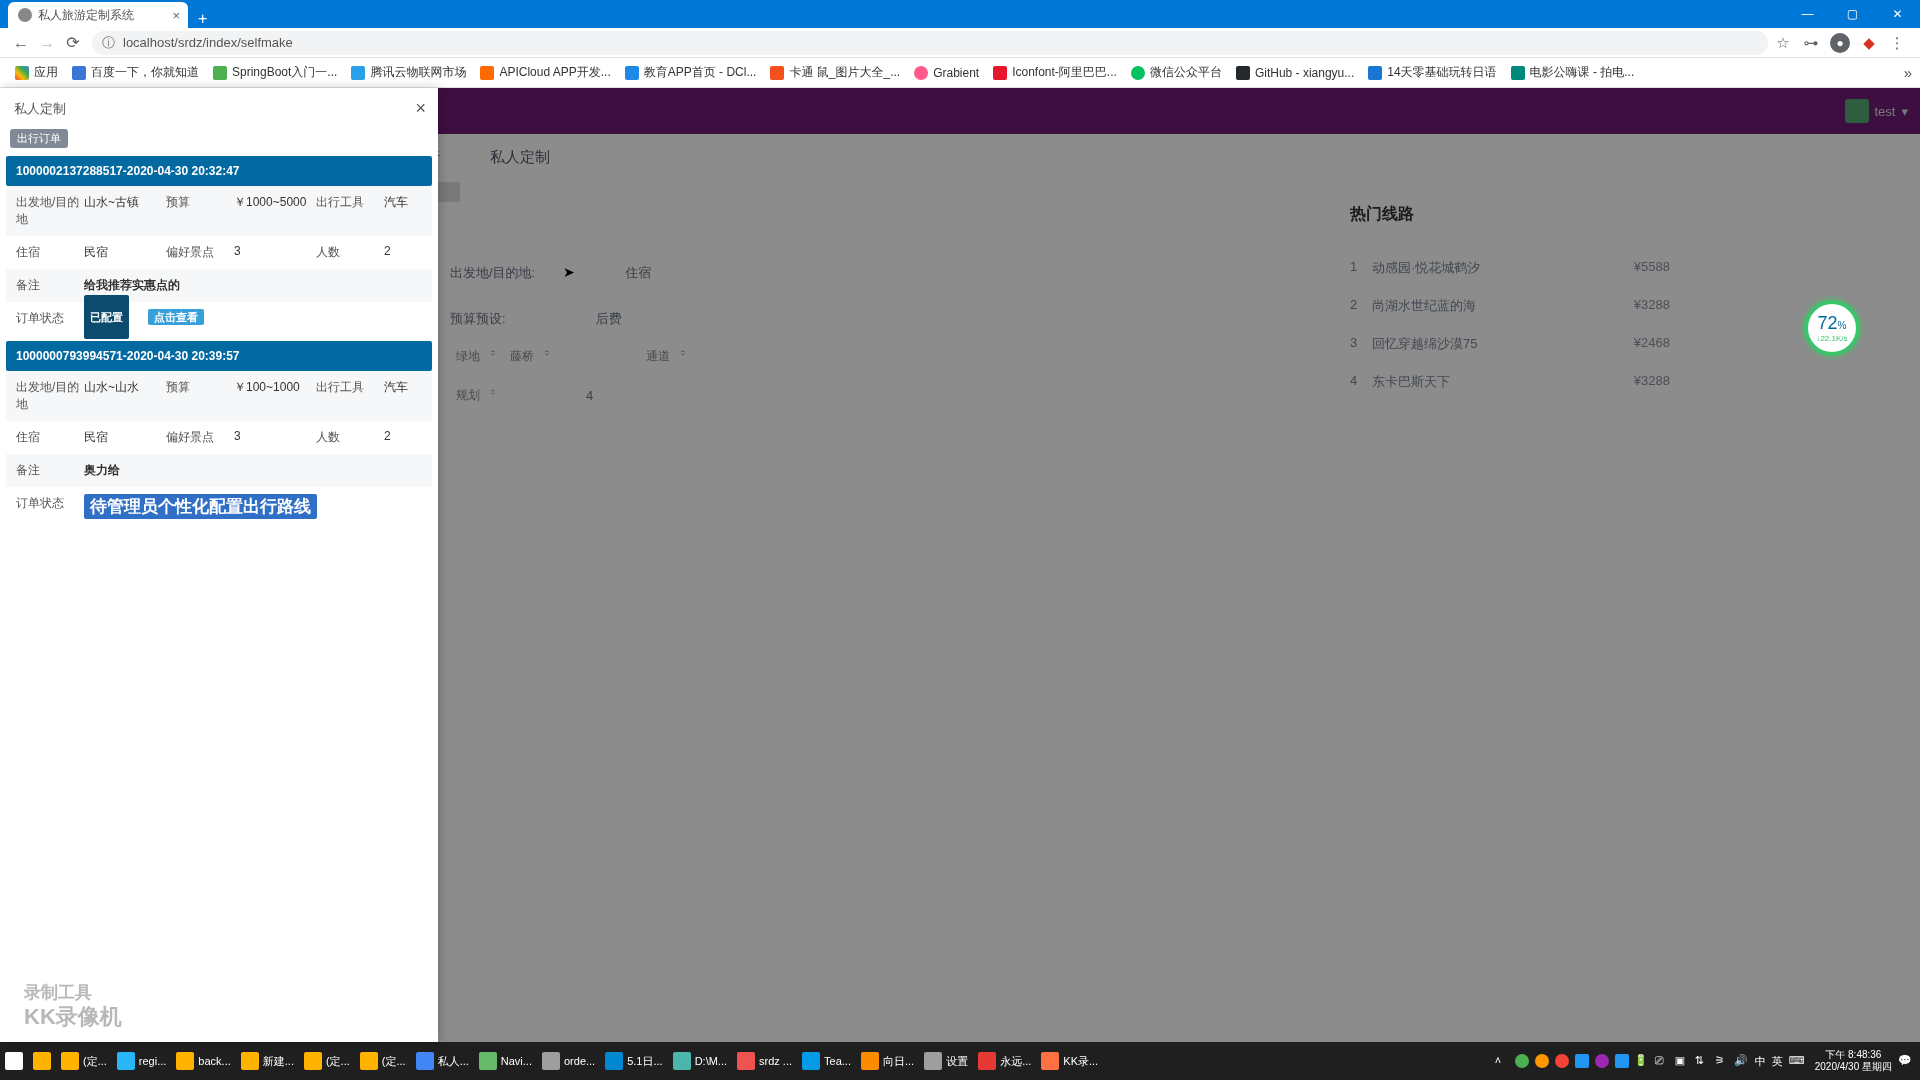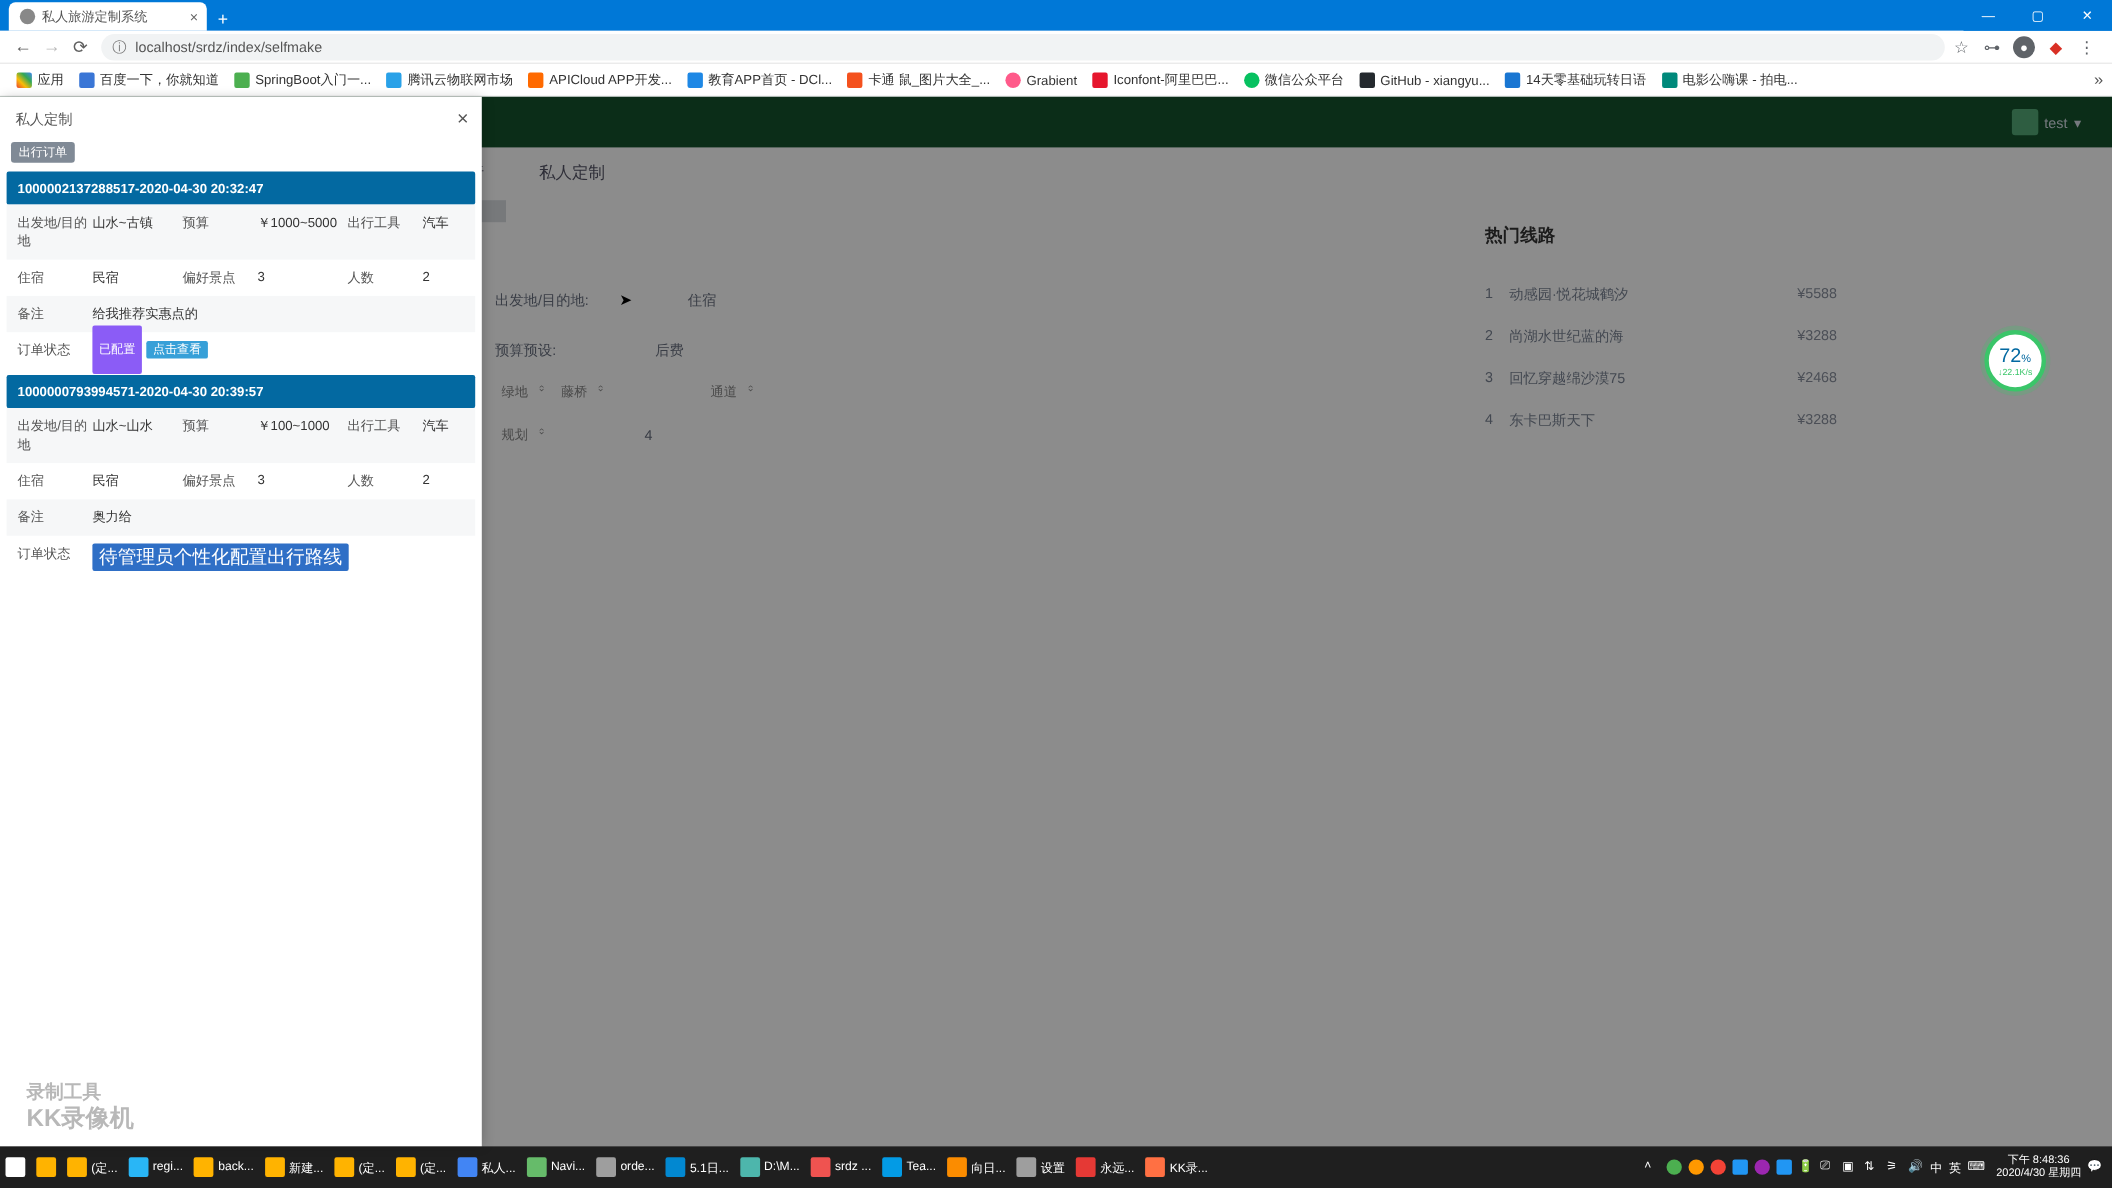--- a/index.html
+++ b/index.html
@@ -28,21 +28,21 @@
 
 
 .bookmarks { height: 30px; background: #fff; display: flex; align-items: center; padding: 0 8px; border-bottom: 1px solid #e0e0e0; font-size: 12px; color: #333; }
 .bm { display: flex; align-items: center; padding: 0 7px; height: 26px; white-space: nowrap; }
 .bm-ico { width: 14px; height: 14px; margin-right: 5px; border-radius: 2px; flex-shrink:0; }
 .bookmarks .more { margin-left:auto; font-size:15px; color:#555; }
 
 
 .page { position: absolute; top: 88px; left: 0; right: 0; bottom: 38px; background: #fff; }
 .overlay { position: absolute; inset: 0; background: rgba(0,0,0,0.45); }
-.page-header { height: 46px; background: #14532d; display: flex; align-items: center; justify-content: flex-end; padding: 0 28px; color:#d6dde6; font-size:13px; }
+.page-header { height: 46px; background: #701a75; display: flex; align-items: center; justify-content: flex-end; padding: 0 12px; color:#d6dde6; font-size:13px; }
 .page-header .user { display:flex; align-items:center; gap:6px; }
 .page-header .avatar { width:24px; height:24px; background:#5a7; border-radius:3px; }
 
 .nav-tabs { height: 46px; display: flex; align-items: center; color: #556; font-size: 15px; padding-left: 380px; gap: 50px; }
 .sub-bar { height: 20px; background: #d9dde1; width: 80px; margin-left:380px; margin-top:2px; }
 .blur-num { font-size: 16px; color: #5a6270; margin-left:420px; margin-top:14px; }
 
 .form-area { padding: 30px 0 0 450px; color: #6a7180; font-size: 13px; }
 .form-row { display: flex; gap: 90px; margin-bottom: 18px; }
 .form-field { display: flex; align-items: center; gap: 8px; }
@@ -64,22 +64,22 @@
 .drawer-close { font-size: 18px; color: #555; cursor: pointer; }
 .drawer-badge { margin: 2px 10px; background: #808a96; color: #fff; font-size: 11px; padding: 2px 7px; border-radius: 3px; display: inline-block; }
 
 .order { margin: 6px 6px 0 6px; }
 .order-head { background: #0369a1; color: #fff; font-size: 12px; padding: 8px 10px; font-weight: 700; border-radius: 2px; }
 .order-body { font-size: 12px; color: #333; }
 .order-row { display: flex; padding: 8px 10px; }
 .order-row.alt { background: #f6f7f8; }
 .cell-label { color: #555; flex: 0 0 68px; }
 .cell-val { flex: 0 0 82px; }
-.cell-wide { flex: 1; }
-.tag-green { background: #8b5cf6; color: #fff; font-size: 11px; padding: 16px 6px; border-radius: 2px; margin-right: 4px; }
+.cell-wide { flex: 1; font-weight: bold; }
+.tag-green { background: #0c4a6e; color: #fff; font-size: 11px; padding: 16px 6px; border-radius: 2px; margin-right: 19px; }
 .tag-blue { background: #37a0d8; color: #fff; font-size: 11px; padding: 2px 6px; border-radius: 2px; }
 .tag-blue2 { background: #2f6fc6; color: #fff; font-size: 17px; padding: 3px 6px; border-radius: 2px; }
 
 .watermark { position: absolute; bottom: 12px; left: 24px; color: #b8b8b8; font-weight: 700; text-shadow: 1px 1px 0 #fff, -1px -1px 0 #fff, 1px -1px 0 #fff, -1px 1px 0 #fff; font-size: 17px; line-height: 1.2; }
 .watermark .l2 { font-size: 22px; }
 
 
 .speed-badge { position:absolute; top:300px; right:60px; width:56px; height:56px; border-radius:50%; border:4px solid #3ac569; display:flex; flex-direction:column; align-items:center; justify-content:center; background:#fff; box-shadow:0 0 0 4px rgba(58,197,105,0.25); z-index:20; }
 .speed-badge .big { font-size:18px; color:#0369a1; font-weight:400; }
 .speed-badge .big small { font-size:10px; }

